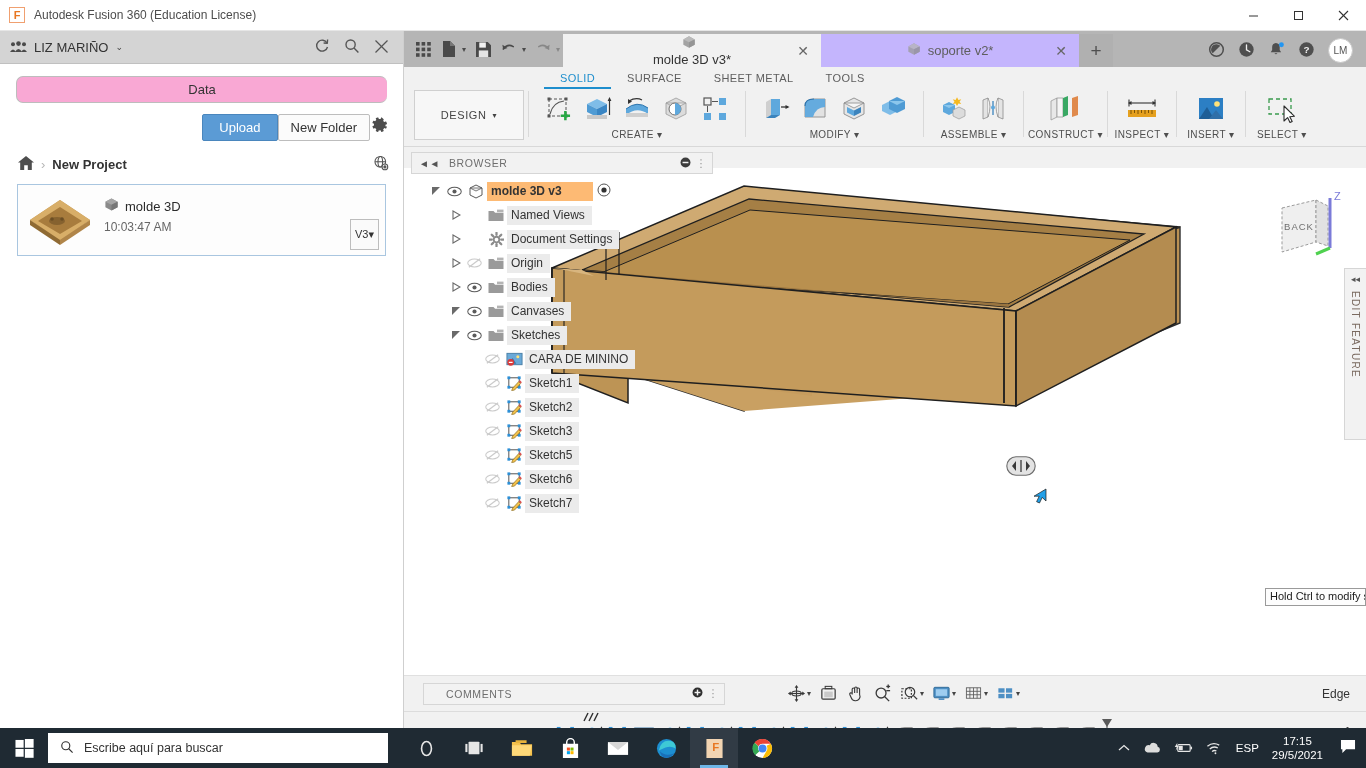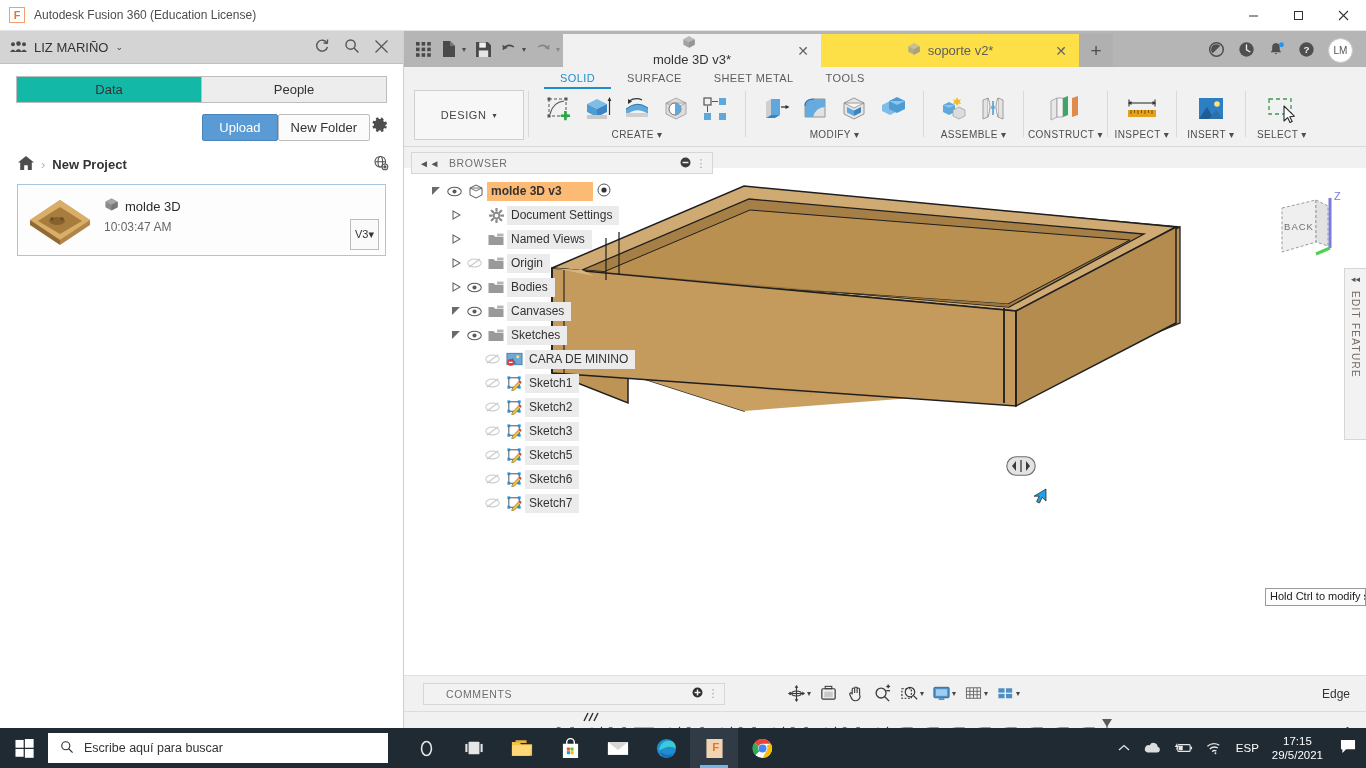--- a/index.html
+++ b/index.html
@@ -44,21 +44,21 @@
   .dp-hub-name { font-size: 13px; color: #333; margin-left: 6px; }
   .dp-caret { margin-left: 7px; font-size: 9px; color: #444; }
   .dp-header-actions { margin-left: auto; display: flex; align-items: center; gap: 14px; margin-right: 14px; }
   .dp-ic { color: #555; font-size: 15px; cursor: pointer; line-height: 1; }
 
   .dp-tabs { display: flex; padding: 12px 16px 0 16px; }
   .dp-tab {
     flex: 1; height: 27px; line-height: 26px; text-align: center; font-size: 13px;
     border: 1px solid #bdbdbd; color: #333; background: #ededed; cursor: pointer;
   }
-  .dp-tab.active { background: #14b8a6; border-right: none; }
+  .dp-tab.active { background: #f9a8d4; border-right: none; border-radius: 7px; }
 
   .dp-actions { display: flex; align-items: center; justify-content: flex-end;
                 padding: 11px 14px 0 0; gap: 0; }
   .btn-upload {
     background: #5b9bd5; color: #fff; border: 1px solid #4a86bd;
     font-size: 13px; padding: 5px 16px; cursor: pointer; border-radius: 2px;
   }
   .btn-newfolder {
     background: #fbfbfb; color: #333; border: 1px solid #bdbdbd;
     font-size: 13px; padding: 5px 12px; cursor: pointer; border-radius: 2px;
@@ -98,21 +98,21 @@
   .tabs-bar { position: relative; height: 36px; background: #b5b5b5; display: flex; align-items: flex-end; }
   .qat { display: flex; align-items: center; height: 36px; padding-left: 7px; gap: 2px; }
   .qat-btn { width: 24px; height: 28px; display: flex; align-items: center; justify-content: center;
              color: #4a4a4a; cursor: pointer; font-size: 14px; }
   .qat-caret { font-size: 8px; color: #4a4a4a; margin-left: -4px; cursor: pointer; padding: 0 3px;}
   .doc-tab {
     height: 33px; min-width: 260px; display: flex; align-items: center; justify-content: center;
     position: relative; font-size: 13px; cursor: pointer;
   }
   .doc-tab.active { background: #f1f1f1; color: #333; flex-direction: column; }
-  .doc-tab.inactive { background: #fde047; color: #5e5e5e; }
+  .doc-tab.inactive { background: #c4b5fd; color: #5e5e5e; }
   .doc-tab .tcube { margin-right: 7px; font-size: 13px; opacity: .75; }
   .tab-close { position: absolute; right: 12px; font-size: 14px; color: #666; }
   .tab-plus { width: 34px; height: 33px; display:flex; align-items:center; justify-content:center;
               background: #b0b0b0; color: #4f4f4f; font-size: 19px; cursor: pointer;}
   .tabs-right { margin-left: auto; display: flex; align-items: center; gap: 13px; padding: 0 13px 4px 13px; }
   .tr-ic { color: #4f4f4f; font-size: 15px; cursor: pointer; position: relative; }
   .avatar {
     width: 25px; height: 25px; border-radius: 50%; background: #fff; border: 1px solid #c7c7c7;
     display: flex; align-items: center; justify-content: center; font-size: 10px; color: #555; cursor:pointer;
   }
@@ -301,21 +301,20 @@
           <svg width="15" height="15" viewBox="0 0 15 15" stroke="#555" stroke-width="1.3">
             <line x1="1.5" y1="1.5" x2="13.5" y2="13.5"></line>
               <line x1="13.5" y1="1.5" x2="1.5" y2="13.5"></line>
           </svg>
         </div>
       </div>
     </div>
 
     <div class="dp-tabs">
       <div class="dp-tab active">Data</div>
-      <div class="dp-tab">People</div>
     </div>
 
     <div class="dp-actions">
       <button class="btn-upload">Upload</button>
       <button class="btn-newfolder">New Folder</button>
       <div class="gear-ic">
         <svg width="17" height="17" viewBox="0 0 20 20" fill="#4d4d4d">
           <path d="M10 6.3a3.7 3.7 0 100 7.4 3.7 3.7 0 000-7.4zm0 5.6a1.9 1.9 0 110-3.8 1.9 1.9 0 010 3.8z"></path>
           <path d="M17.3 11.6l-1.5-.6a5.9 5.9 0 000-2l1.5-.6a.6.6 0 00.3-.8l-.8-1.9a.6.6 0 00-.8-.3l-1.5.6a6 6 0 00-1.4-1.4l.6-1.5a.6.6 0 00-.3-.8L11.5.5a.6.6 0 00-.8.3l-.6 1.5a6 6 0 00-2 0L7.5.8a.6.6 0 00-.8-.3L4.8 1.3a.6.6 0 00-.3.8l.6 1.5a6 6 0 00-1.4 1.4l-1.5-.6a.6.6 0 00-.8.3L.6 6.6a.6.6 0 00.3.8l1.5.6a5.9 5.9 0 000 2l-1.5.6a.6.6 0 00-.3.8l.8 1.9a.6.6 0 00.8.3l1.5-.6a6 6 0 001.4 1.4l-.6 1.5a.6.6 0 00.3.8l1.9.8a.6.6 0 00.8-.3l.6-1.5a5.9 5.9 0 002 0l.6 1.5a.6.6 0 00.8.3l1.9-.8a.6.6 0 00.3-.8l-.6-1.5a6 6 0 001.4-1.4l1.5.6a.6.6 0 00.8-.3l.8-1.9a.6.6 0 00-.3-.8z"></path>
         </svg>
@@ -840,51 +839,51 @@
         </div>
 
         <div class="node" style="padding-left:38px">
           <span class="arrow">
             <svg width="9" height="10" viewBox="0 0 9 10">
                 <polygon points="1,1 8,5 1,9" fill="none" stroke="#6a6a6a" stroke-width="1.1"></polygon>
               </svg>
           </span>
           <span class="eye"></span>
           <span class="nicon">
+            <svg width="16" height="13" viewBox="0 0 16 13">
+                <path d="M0.5 2h5l1.6 1.8H15.5V12H0.5z" fill="#9a9a9a"></path>
+                <rect x="9" y="0.6" width="6.5" height="2.6" fill="#b4b4b4"></rect>
+              </svg>
+          </span>
+          <span class="nlabel">Named Views</span>
+        </div>
+
+        <div class="node" style="padding-left:38px">
+          <span class="arrow">
+            <svg width="9" height="10" viewBox="0 0 9 10">
+                <polygon points="1,1 8,5 1,9" fill="none" stroke="#6a6a6a" stroke-width="1.1"></polygon>
+              </svg>
+          </span>
+          <span class="eye"></span>
+          <span class="nicon">
             <svg width="15" height="15" viewBox="0 0 16 16" fill="#8c8c8c">
               <circle cx="8" cy="8" r="3" fill="none" stroke="#8c8c8c" stroke-width="2"></circle>
               <g stroke="#8c8c8c" stroke-width="2.4" stroke-linecap="round">
                 <line x1="8" y1="0.8" x2="8" y2="3"></line>
                   <line x1="8" y1="13" x2="8" y2="15.2"></line>
                 <line x1="0.8" y1="8" x2="3" y2="8"></line>
                   <line x1="13" y1="8" x2="15.2" y2="8"></line>
                 <line x1="2.9" y1="2.9" x2="4.4" y2="4.4"></line>
                   <line x1="11.6" y1="11.6" x2="13.1" y2="13.1"></line>
                 <line x1="13.1" y1="2.9" x2="11.6" y2="4.4"></line>
                   <line x1="4.4" y1="11.6" x2="2.9" y2="13.1"></line>
               </g>
             </svg>
           </span>
           <span class="nlabel">Document Settings</span>
-        </div>
-
-        <div class="node" style="padding-left:38px">
-          <span class="arrow">
-            <svg width="9" height="10" viewBox="0 0 9 10">
-                <polygon points="1,1 8,5 1,9" fill="none" stroke="#6a6a6a" stroke-width="1.1"></polygon>
-              </svg>
-          </span>
-          <span class="eye"></span>
-          <span class="nicon">
-            <svg width="16" height="13" viewBox="0 0 16 13">
-                <path d="M0.5 2h5l1.6 1.8H15.5V12H0.5z" fill="#9a9a9a"></path>
-                <rect x="9" y="0.6" width="6.5" height="2.6" fill="#b4b4b4"></rect>
-              </svg>
-          </span>
-          <span class="nlabel">Named Views</span>
         </div>
 
         <div class="node" style="padding-left:38px">
           <span class="arrow">
             <svg width="9" height="10" viewBox="0 0 9 10">
                 <polygon points="1,1 8,5 1,9" fill="none" stroke="#6a6a6a" stroke-width="1.1"></polygon>
               </svg>
           </span>
           <span class="eye">
             <svg width="15" height="12" viewBox="0 0 16 12" opacity=".4">

